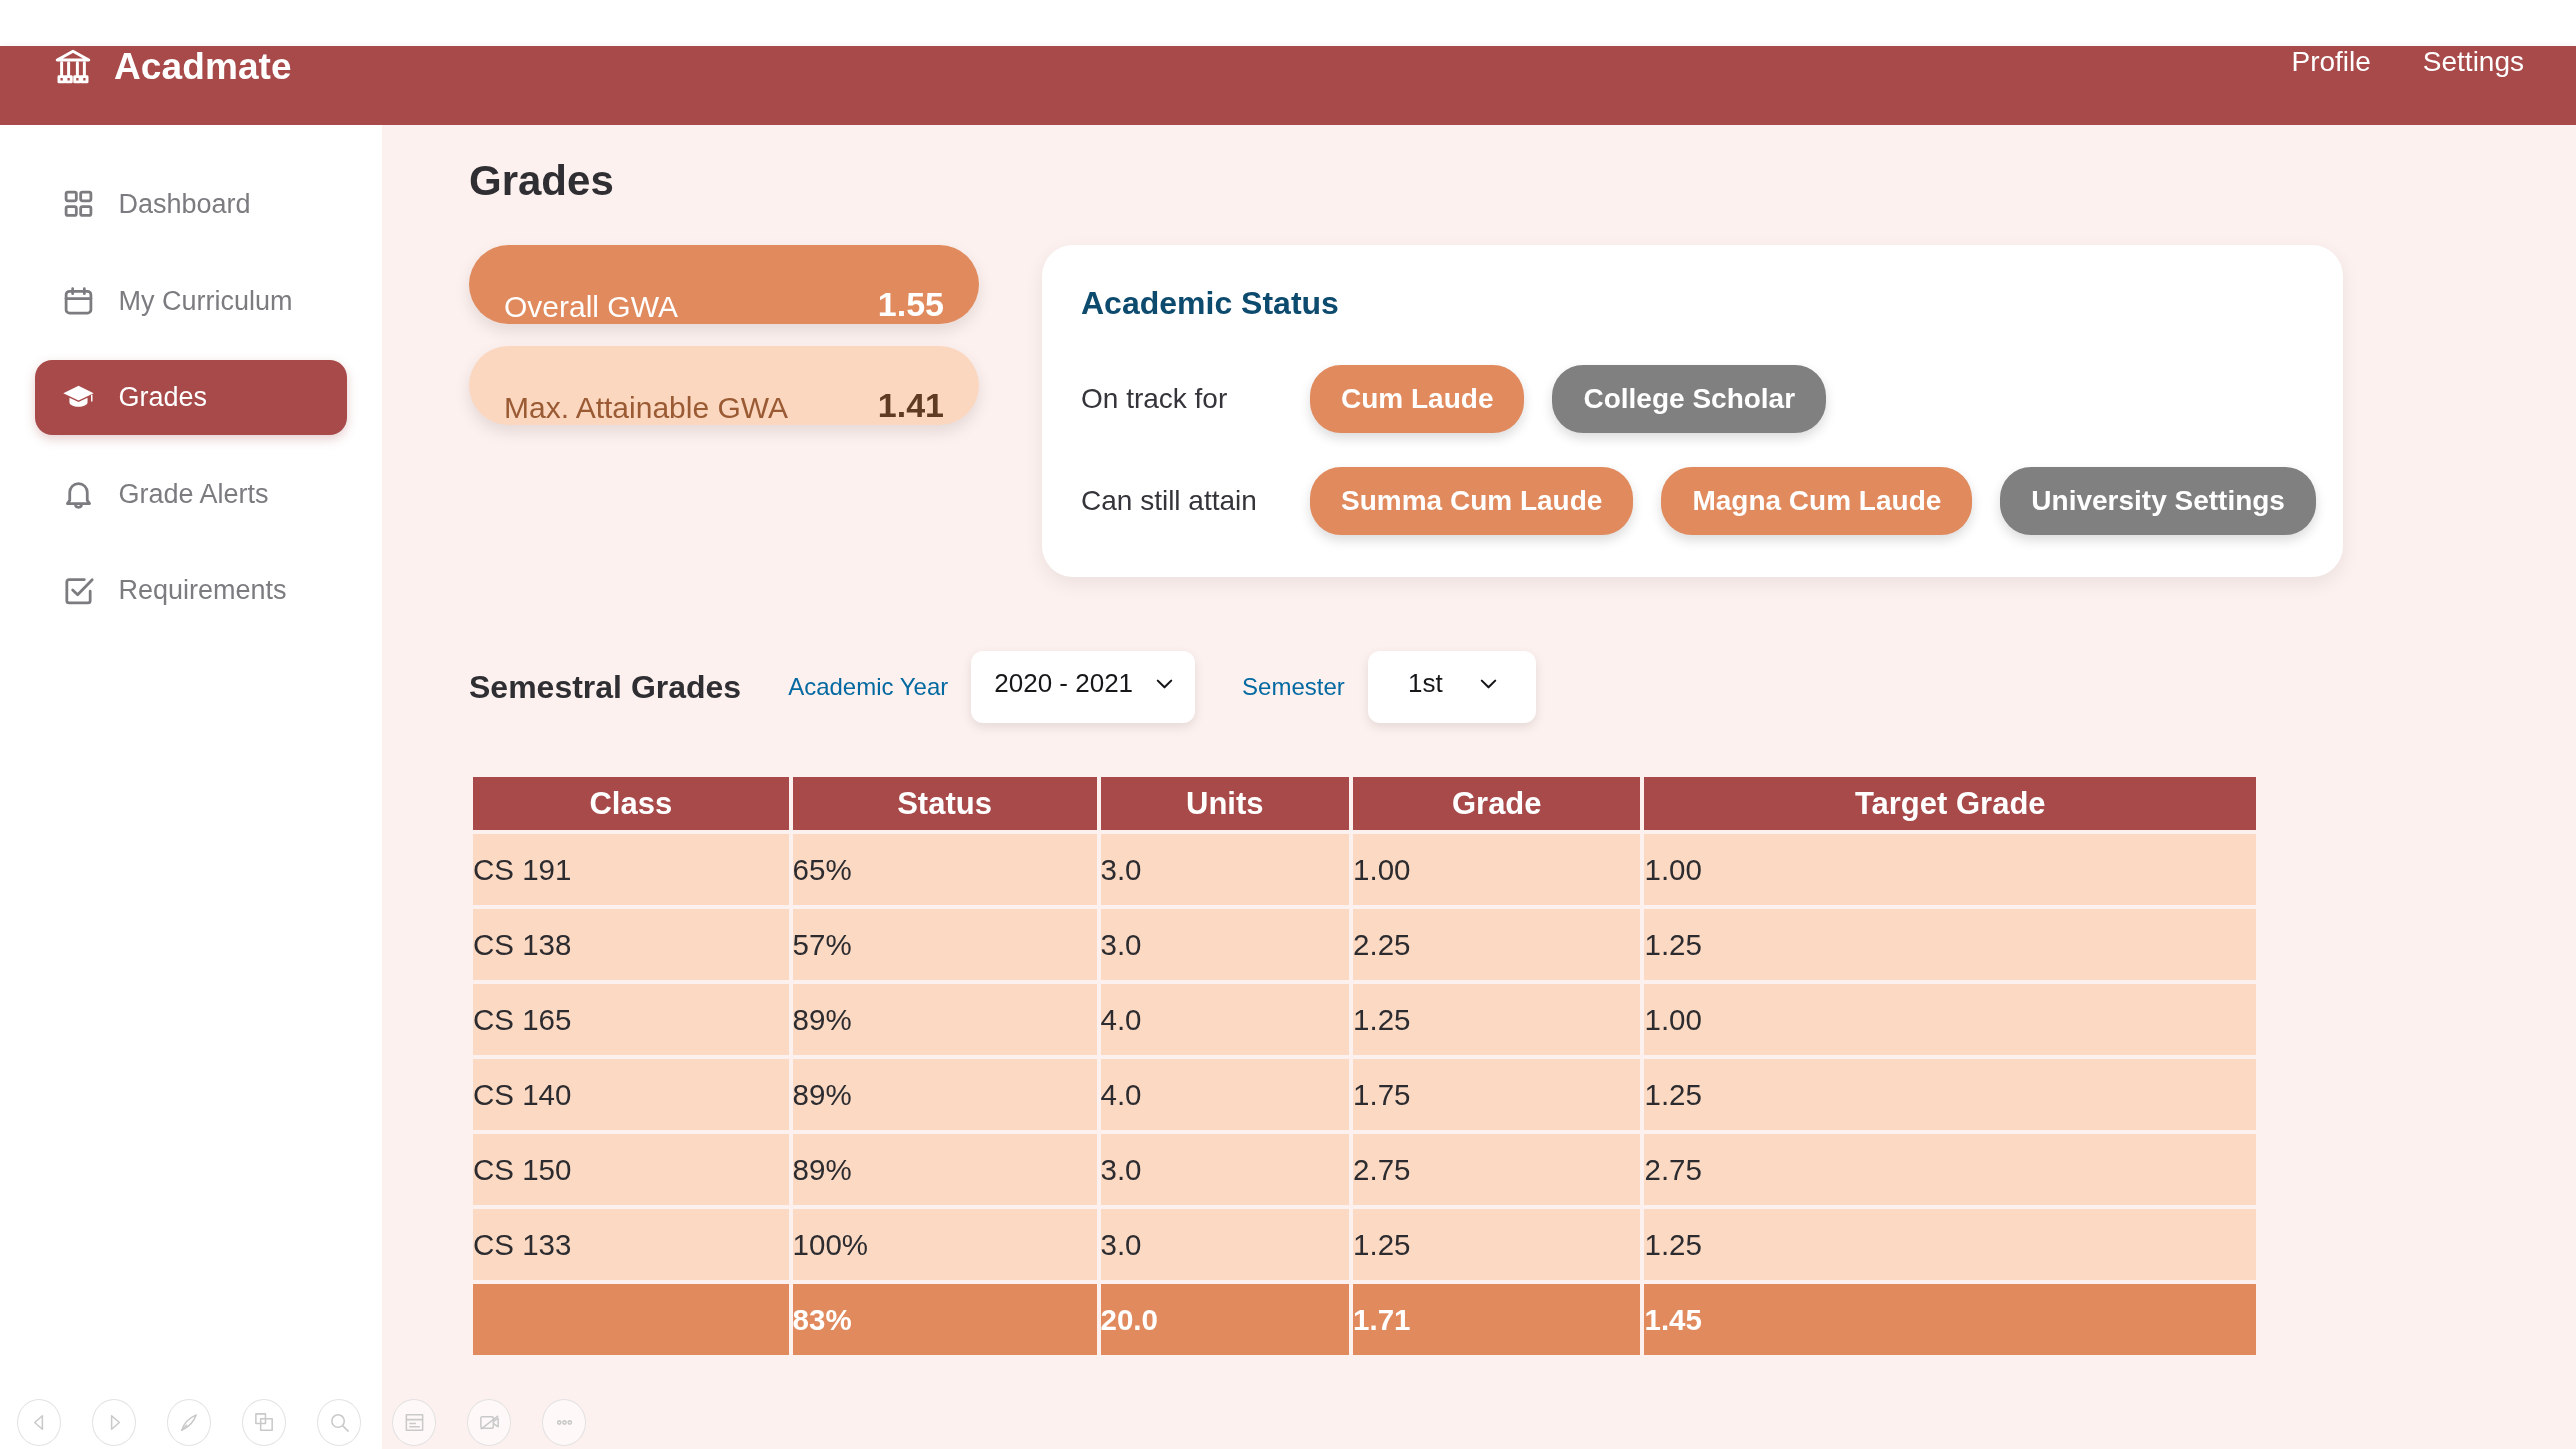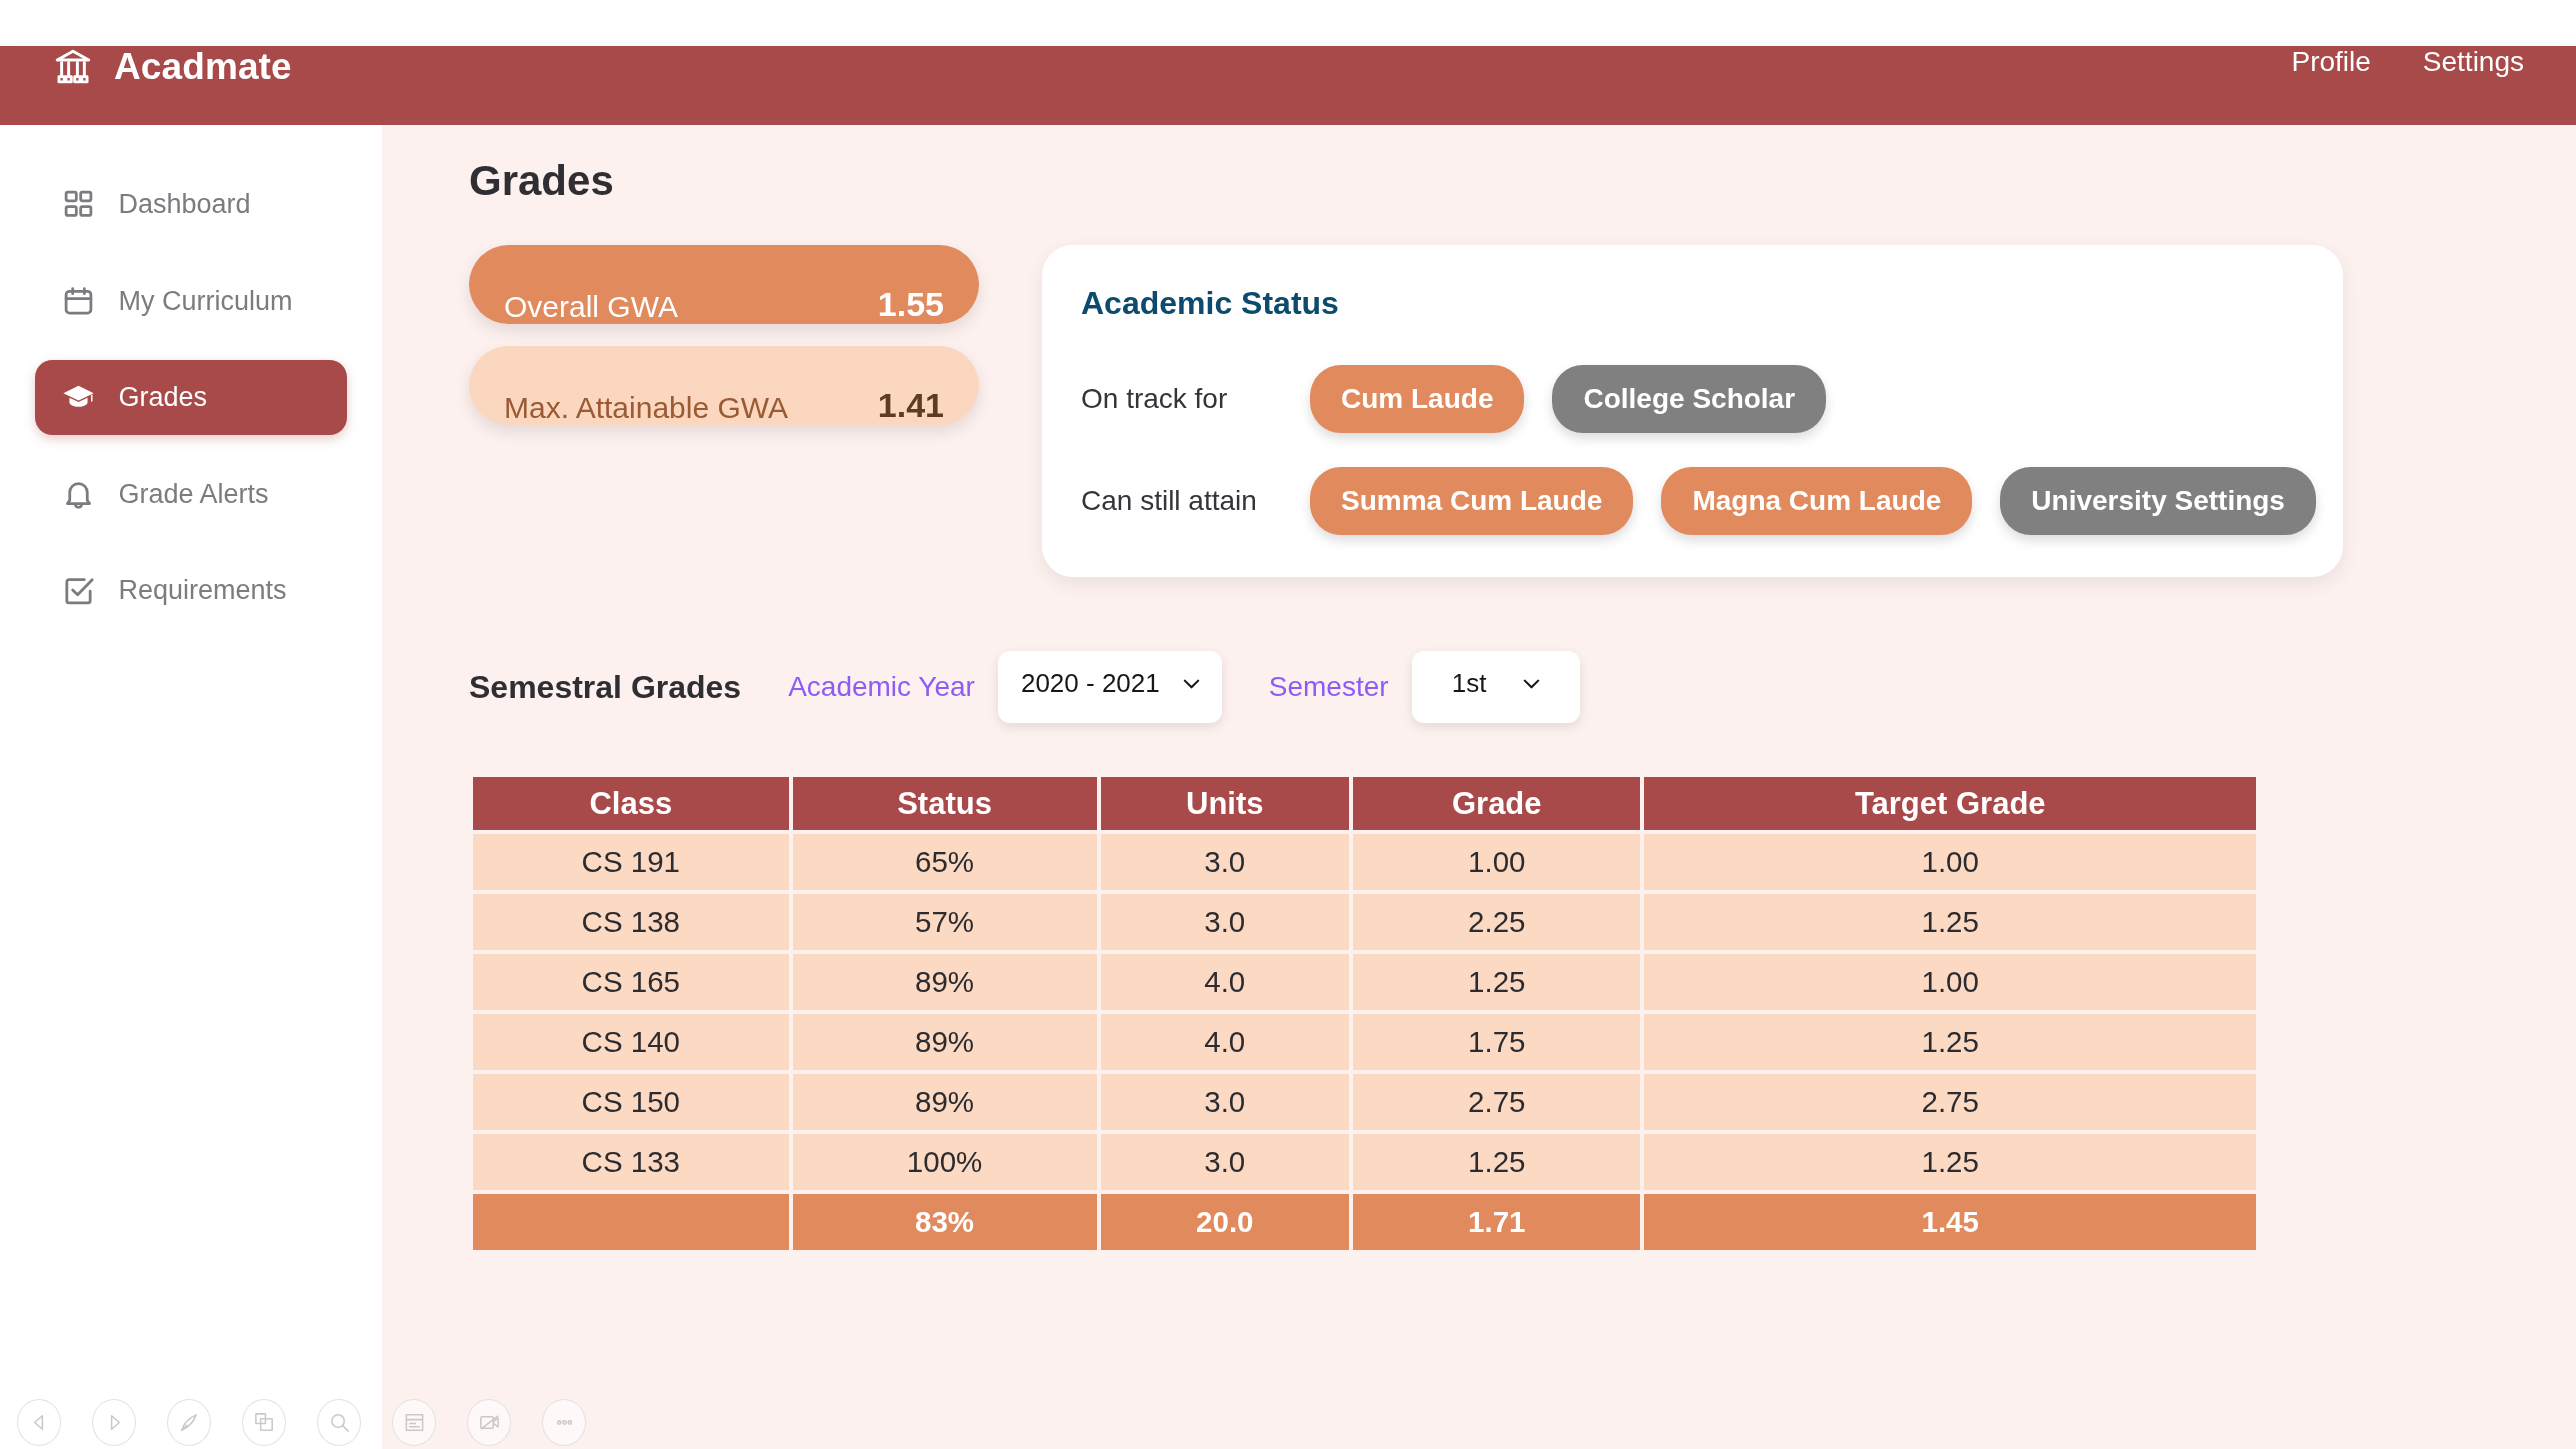--- a/index.html
+++ b/index.html
@@ -70,39 +70,39 @@
     border-radius: 31px; padding: 0 31px; height: 68px; display: flex; align-items: center;
     font-size: 28px; font-weight: 700; color: #ffffff; white-space: nowrap;
     box-shadow: 0 5.4px 12px rgba(0,0,0,.14);
   }
   .chip.orange { background: #e08a5d; }
   .chip.gray { background: #808080; }
 
   
   .sem-bar { display: flex; align-items: center; gap: 0; margin-top: 74px; }
   .sem-title { font-size: 32px; font-weight: 700; color: #2f2f33; margin-right: 47px; }
-  .ctl-label { font-size: 28px; color: #8b5cf6; margin-right: 23px; }
+  .ctl-label { font-size: 24px; color: #0369a1; margin-right: 23px; }
   .select-box {
     background: #ffffff; border-radius: 12px; height: 72px; display: flex;
     align-items: center; justify-content: space-between; gap: 20px;
     padding: 0 19px 8px 23px; box-shadow: 0 4px 10.7px rgba(0,0,0,.10);
     font-size: 26px; color: #17171a; margin-right: 47px;
   }
   .select-box.year { min-width: 221px; }
   .select-box.sem { min-width: 168px; justify-content: center; gap: 34px; }
   .chev { width: 23px; height: 23px; flex: 0 0 23px; }
 
   
   .grades-table { margin-top: 50px; width: 1791px; border-collapse: separate; border-spacing: 4px 4px; }
   .grades-table th {
     background: #a84a4a; color: #ffffff; font-size: 31px; font-weight: 700;
     height: 53px; text-align: center;
   }
   .grades-table td {
-    background: #fcd9c2; color: #2c2c30; font-size: 29.5px; height: 56px; text-align: center;
+    background: #fcd9c2; color: #2c2c30; font-size: 29.5px; height: 71px; 
   }
   .grades-table tr.total td { background: #e08a5d; color: #ffffff; font-weight: 700; }
 
   
   .bottombar {
     position: absolute; left: 0; bottom: 0; width: 2576px; height: 54px;
     display: flex; align-items: center; gap: 31px; padding-left: 17.4px;
     background: transparent; pointer-events: none;
   }
   .tb-btn {

